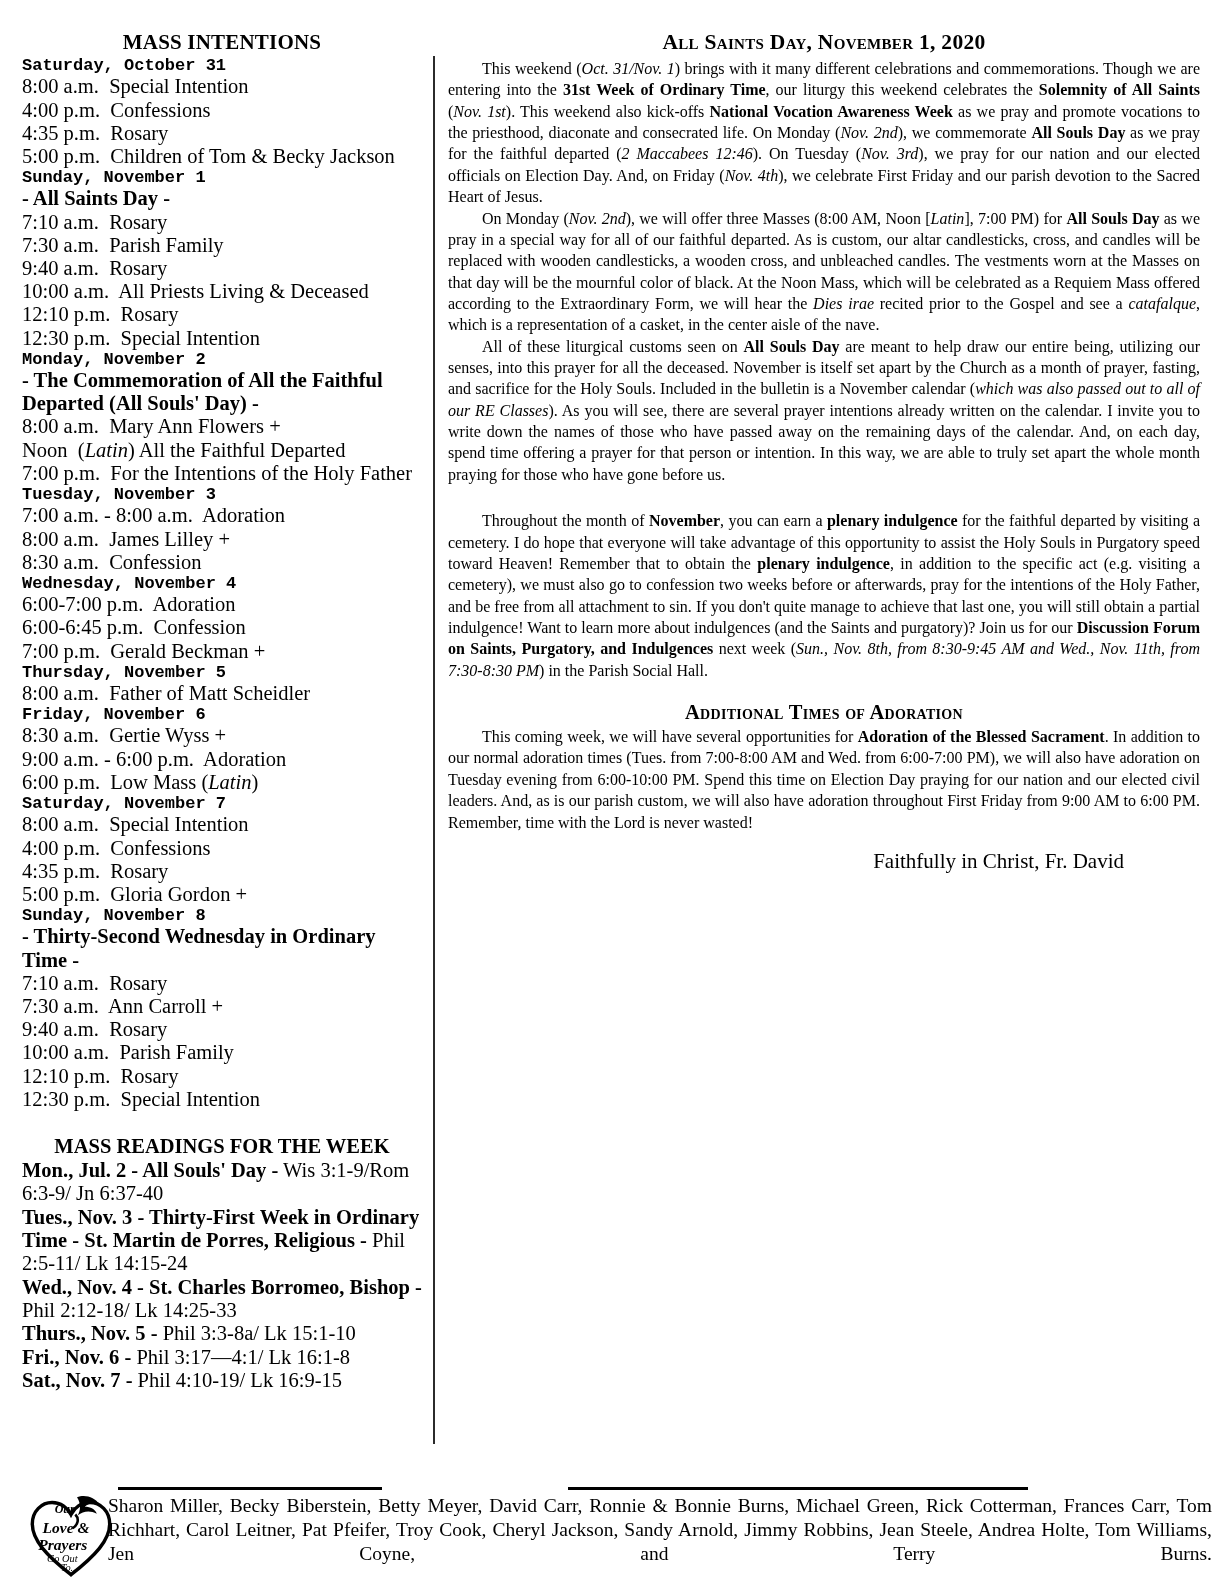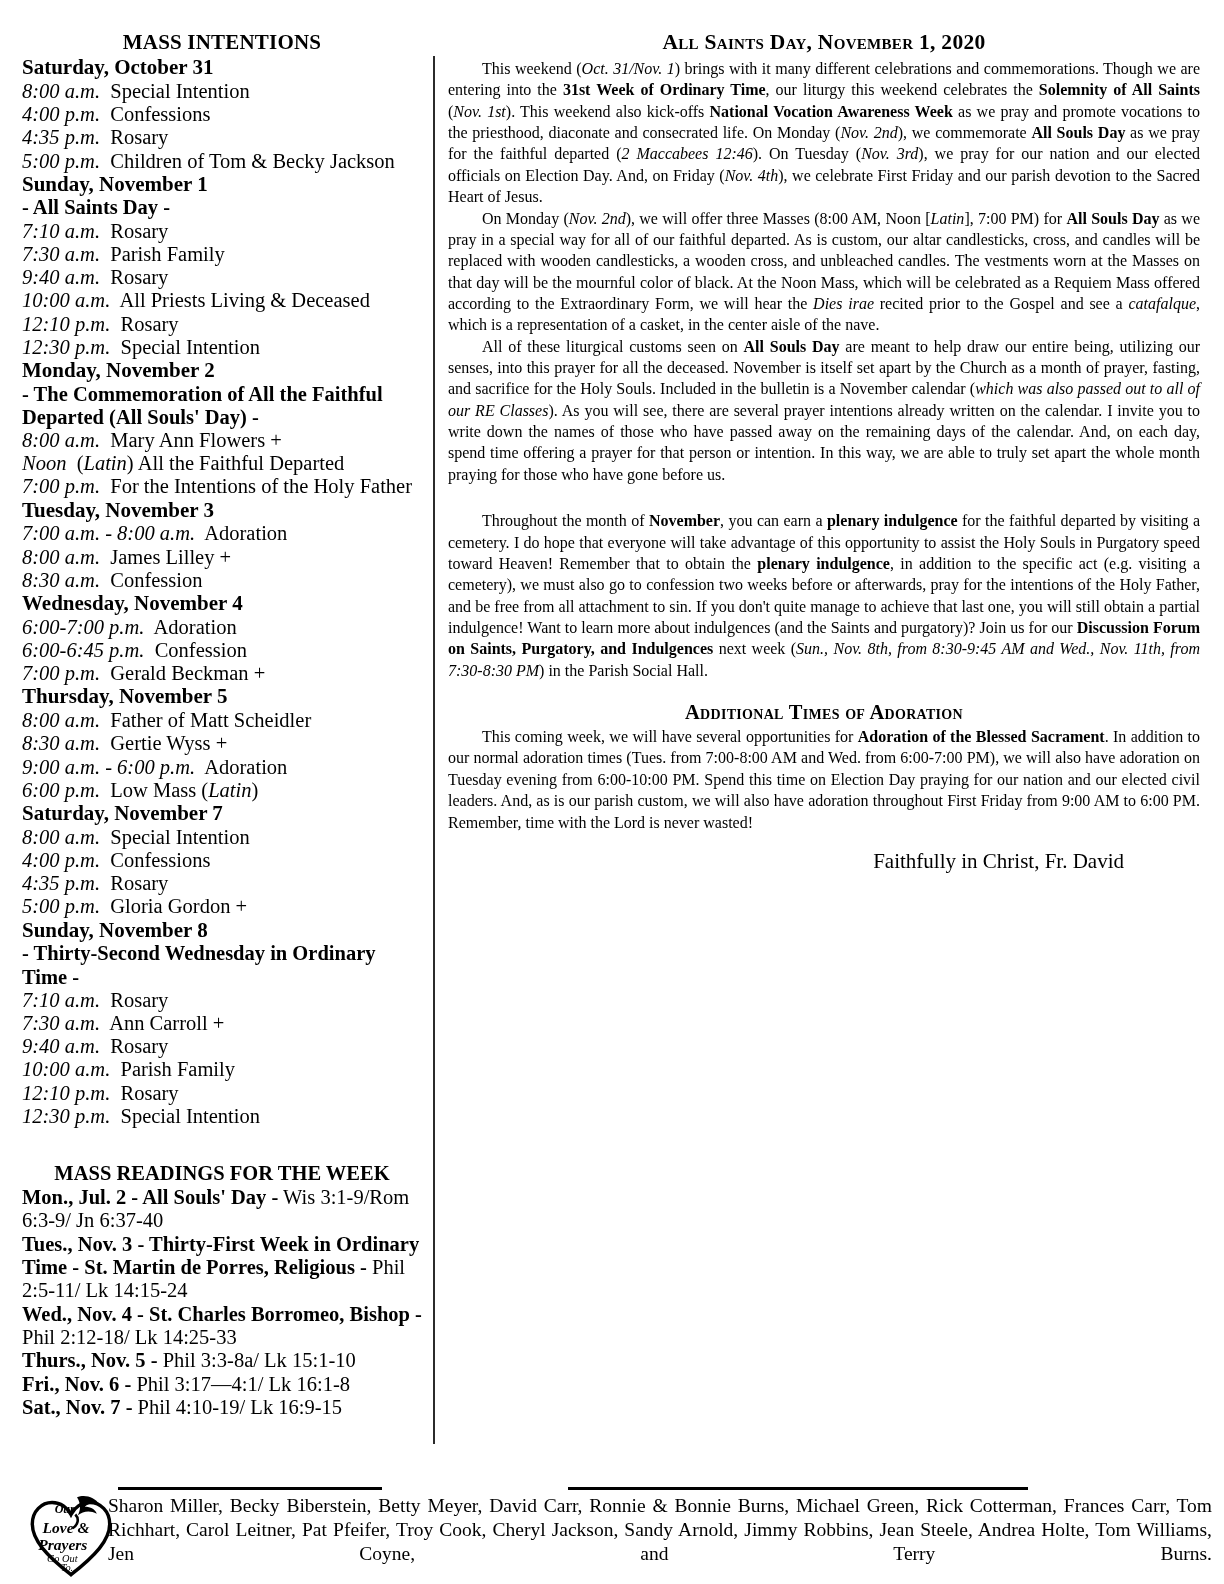--- a/index.html
+++ b/index.html
@@ -52,38 +52,38 @@
     margin: 0 0 2px 0;
     line-height: 1.15;
   }
   .mi-line {
     font-size: 20.5px;
     line-height: 1.132;
     white-space: nowrap;
   }
   .mi-day {
     font-weight: bold;
-    font-size: 21px;
+    font-size: 17px;
     line-height: 1.132;
     white-space: nowrap;
+    font-family: Liberation Mono, monospace;
   }
   .mi-sub {
     font-weight: bold;
     font-size: 20.5px;
     line-height: 1.132;
   }
   .mi-time {
     display: inline-block;
-    font-style: italic;
   }
   .readings-head {
     text-align: center;
     font-weight: bold;
     font-size: 20.5px;
-    margin: 34px 0 1px 0;
+    margin: 24px 0 1px 0;
   }
   .rd-line {
     font-size: 20.5px;
     line-height: 1.138;
     text-indent: 0;
   }
   .rd-line b { font-weight: bold; }
 
   
   .art-title {
@@ -197,20 +197,21 @@
         <div class="mi-day">Tuesday, November 3</div>
         <div class="mi-line"><span class="mi-time">7:00 a.m. - 8:00 a.m.</span>&nbsp; <span>Adoration</span></div>
         <div class="mi-line"><span class="mi-time">8:00 a.m.</span>&nbsp; <span>James Lilley +</span></div>
         <div class="mi-line"><span class="mi-time">8:30 a.m.</span>&nbsp; <span>Confession</span></div>
         <div class="mi-day">Wednesday, November 4</div>
         <div class="mi-line"><span class="mi-time">6:00-7:00 p.m.</span>&nbsp; <span>Adoration</span></div>
         <div class="mi-line"><span class="mi-time">6:00-6:45 p.m.</span>&nbsp; <span>Confession</span></div>
         <div class="mi-line"><span class="mi-time">7:00 p.m.</span>&nbsp; <span>Gerald Beckman +</span></div>
         <div class="mi-day">Thursday, November 5</div>
         <div class="mi-line"><span class="mi-time">8:00 a.m.</span>&nbsp; <span>Father of Matt Scheidler</span></div>
+        <div class="mi-day">Friday, November 6</div>
         <div class="mi-line"><span class="mi-time">8:30 a.m.</span>&nbsp; <span>Gertie Wyss +</span></div>
         <div class="mi-line"><span class="mi-time">9:00 a.m. - 6:00 p.m.</span>&nbsp; <span>Adoration</span></div>
         <div class="mi-line"><span class="mi-time">6:00 p.m.</span>&nbsp; <span>Low Mass (<i>Latin</i>)</span></div>
         <div class="mi-day">Saturday, November 7</div>
         <div class="mi-line"><span class="mi-time">8:00 a.m.</span>&nbsp; <span>Special Intention</span></div>
         <div class="mi-line"><span class="mi-time">4:00 p.m.</span>&nbsp; <span>Confessions</span></div>
         <div class="mi-line"><span class="mi-time">4:35 p.m.</span>&nbsp; <span>Rosary</span></div>
         <div class="mi-line"><span class="mi-time">5:00 p.m.</span>&nbsp; <span>Gloria Gordon +</span></div>
         <div class="mi-day">Sunday, November 8</div>
         <div class="mi-sub">- Thirty-Second Wednesday in Ordinary Time -</div>

